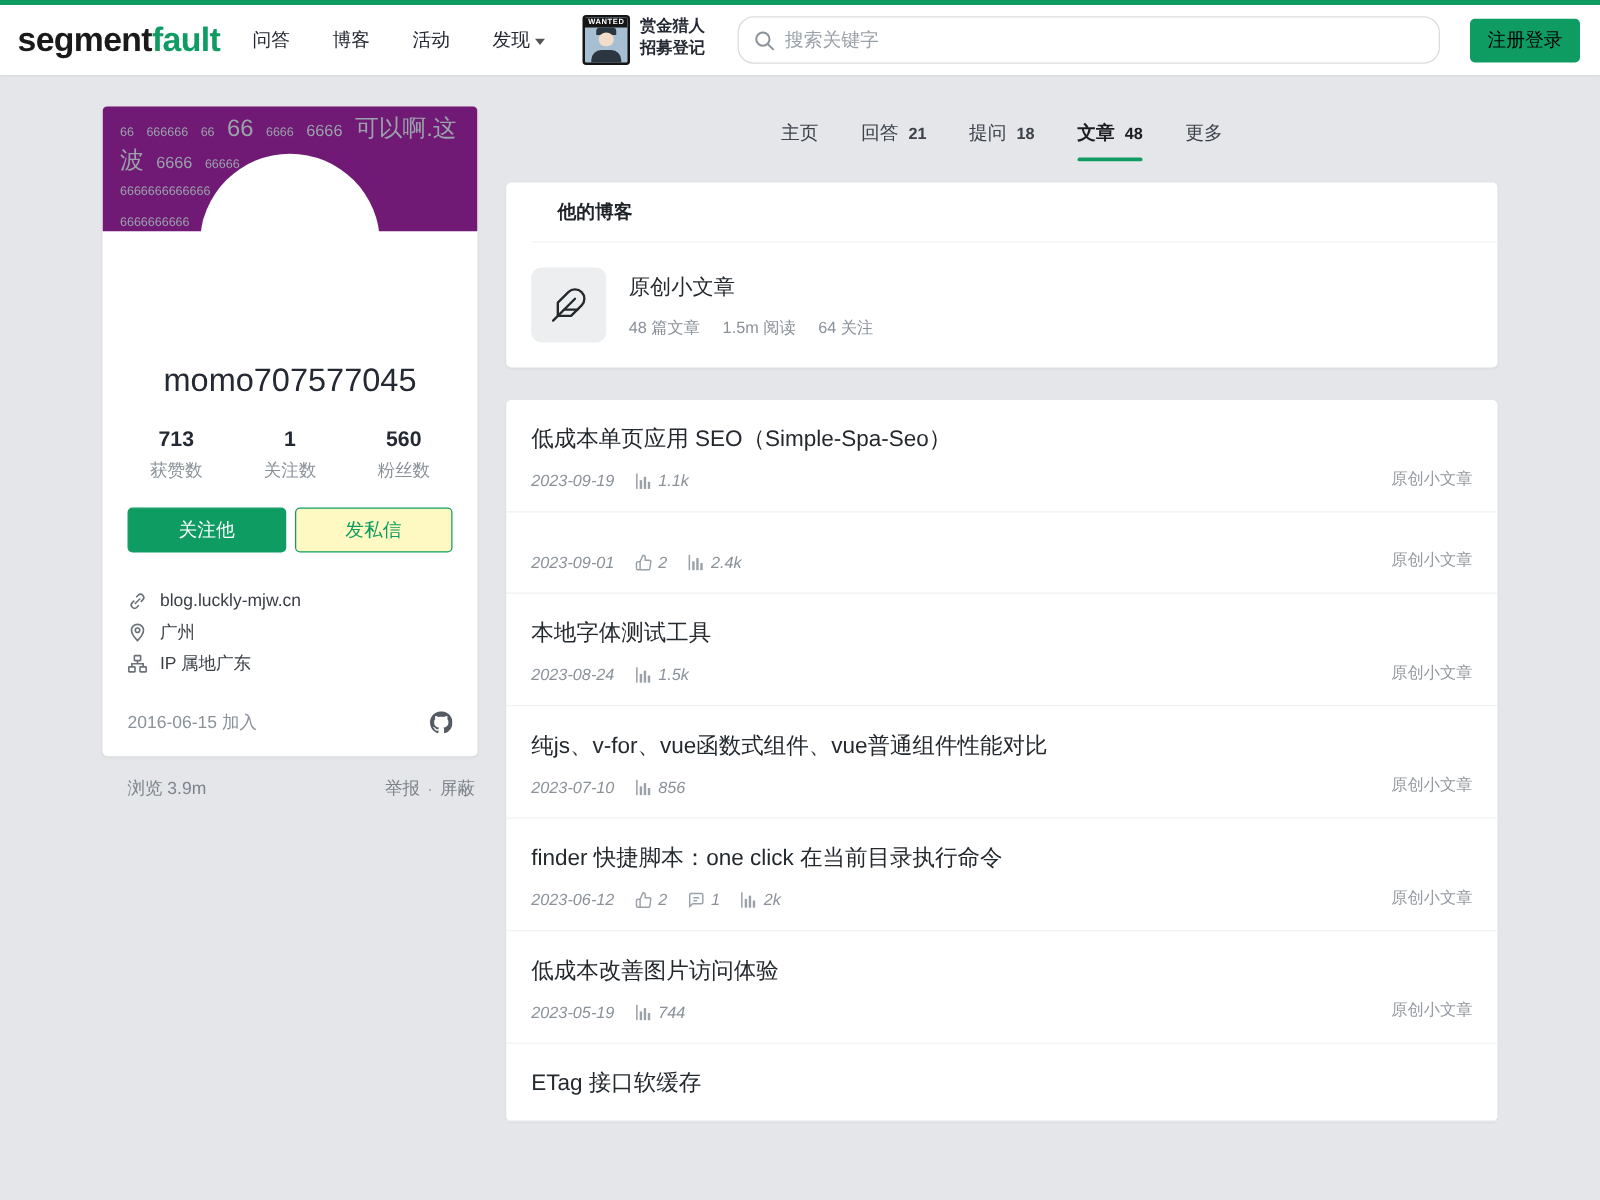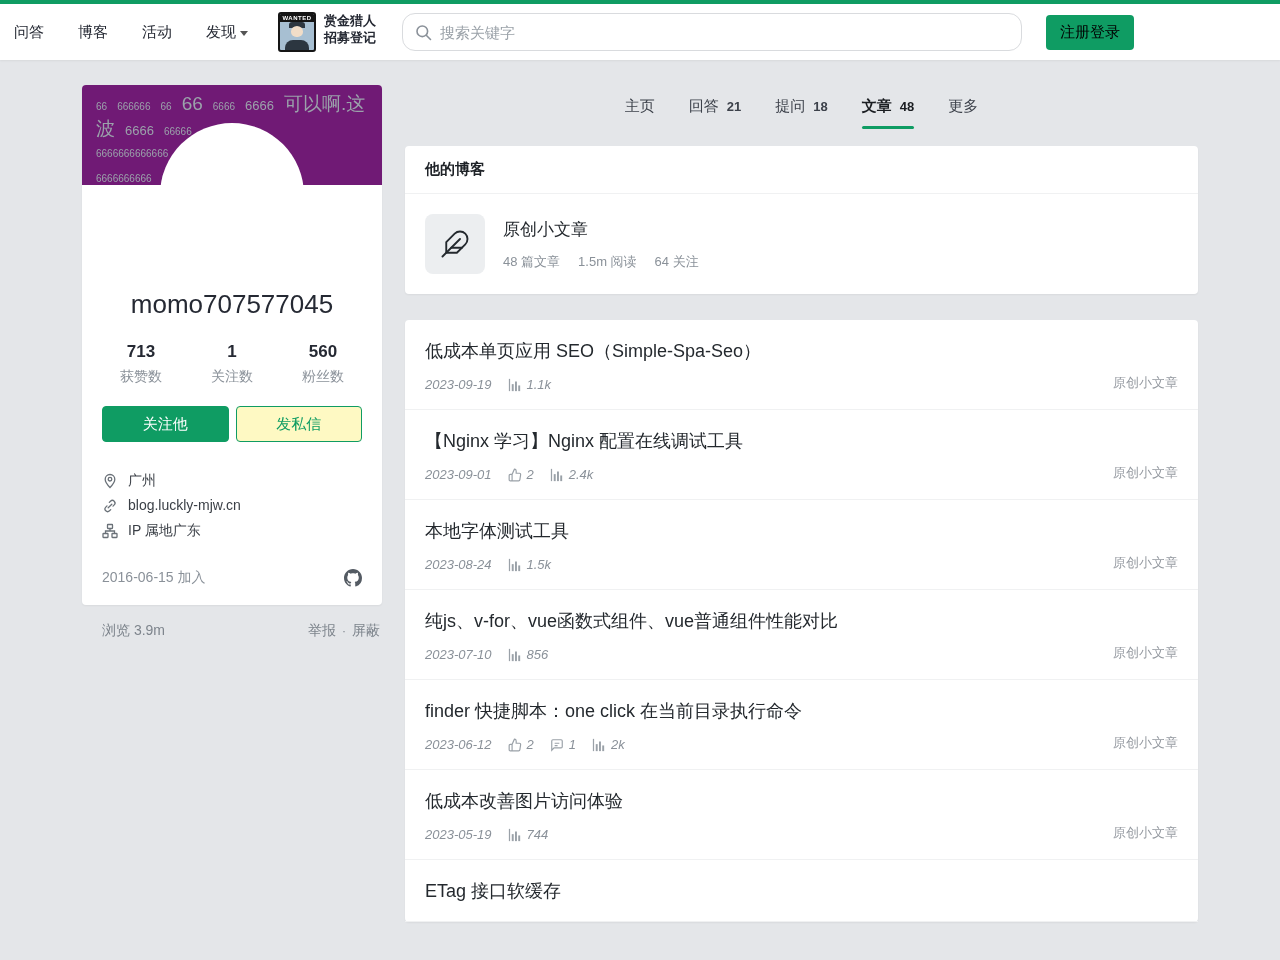--- a/index.html
+++ b/index.html
@@ -61,21 +61,21 @@
   .dot-sep { cursor:default !important; font-size:12px; }
 
   
   .tabs { display:flex; justify-content:center; gap:34px; padding-top:12px; margin-bottom:17px; }
   .tab { display:flex; align-items:center; gap:8px; font-size:15px; color:#3c414a; padding-bottom:13px; position:relative; cursor:pointer; }
   .tab .count { font-size:13px; font-weight:bold; }
   .tab.active { font-weight:bold; color:#1a1d21; }
   .tab.active::after { content:""; position:absolute; left:0; right:0; bottom:0; height:3px; background:#0f9c63; border-radius:2px; }
 
   
-  .card-header { display:flex; align-items:center; justify-content:space-between; padding:12px 20px; border-bottom:1px solid #f0f1f2; min-height:48px; }
+  .card-header { display:flex; align-items:center; justify-content:space-between; padding:12px 20px; border-bottom:1px solid #f0f1f2; min-height:48px;margin-left:21px; }
   .card-title { font-size:15px; font-weight:bold; color:#1f2328; }
   .blog-body { display:flex; align-items:center; gap:18px; padding:20px; cursor:pointer; }
   .blog-icon-box { width:60px; height:60px; border-radius:8px; background:#eceef0; display:flex; align-items:center; justify-content:center; color:#24292e; flex:none; }
   .blog-name { font-size:17px; color:#24292e; }
   .blog-meta { margin-top:12px; font-size:13px; color:#8a9199; display:flex; gap:18px; }
 
   
   .articles-card { margin-top:26px; }
   .sort-group { display:flex; border:1px solid #d4d7db; border-radius:4px; overflow:hidden; }
   .sort-btn { font-size:13px; color:#8a9199; background:#fff; border:none; padding:5px 11px; cursor:pointer; }
@@ -85,20 +85,23 @@
   .article-title { font-size:18px; font-weight:500; color:#24292e; line-height:25px; cursor:pointer; }
   .article-meta { margin-top:13px; display:flex; align-items:center; gap:16px; font-size:13px; color:#8a9199; }
   .meta-item { display:flex; align-items:center; gap:5px; }
   .meta-item svg { color:#9aa1a8; }
   .article-tag { font-size:13px; color:#9499a0; white-space:nowrap; cursor:pointer; }
 </style>
 </head>
 <body>
 
 <div class="navbar">
+  <div class="logo">
+    <span class="seg">segment</span><span class="flt">fault</span>
+  </div>
   <ul class="nav-items" id="nav-items">
       <li class="nav-item">
         <span>问答</span>
       </li>
       <li class="nav-item">
         <span>博客</span>
       </li>
       <li class="nav-item">
         <span>活动</span>
       </li>
@@ -174,33 +177,33 @@
             <div class="stat-value">560</div>
             <div class="stat-label">粉丝数</div>
           </div>
         </div>
       <div class="btn-row">
         <button class="btn btn-follow">关注他</button>
         <button class="btn btn-message">发私信</button>
       </div>
       <div class="details">
         <div class="detail-row">
-          <svg width="16" height="16" viewBox="0 0 16 16" fill="none" stroke="currentColor" stroke-width="1.3">
-              <path d="M8 1.5C5.2 1.5 3.2 3.6 3.2 6.2c0 3.3 4.8 8.3 4.8 8.3s4.8-5 4.8-8.3C12.8 3.6 10.8 1.5 8 1.5z"></path>
-              <circle cx="8" cy="6.2" r="1.8"></circle>
-            </svg>
-          <span>广州</span>
-        </div>
-        <div class="detail-row">
           <svg width="16" height="16" viewBox="0 0 16 16" fill="none" stroke="currentColor" stroke-width="1.3" stroke-linecap="round">
               <path d="M6.2 9.8l3.6-3.6"></path>
               <path d="M7.3 4.4l1.2-1.2a2.6 2.6 0 013.7 3.7l-1.2 1.2"></path>
               <path d="M8.7 11.6l-1.2 1.2a2.6 2.6 0 01-3.7-3.7l1.2-1.2"></path>
             </svg>
           <span>blog.luckly-mjw.cn</span>
+        </div>
+        <div class="detail-row">
+          <svg width="16" height="16" viewBox="0 0 16 16" fill="none" stroke="currentColor" stroke-width="1.3">
+              <path d="M8 1.5C5.2 1.5 3.2 3.6 3.2 6.2c0 3.3 4.8 8.3 4.8 8.3s4.8-5 4.8-8.3C12.8 3.6 10.8 1.5 8 1.5z"></path>
+              <circle cx="8" cy="6.2" r="1.8"></circle>
+            </svg>
+          <span>广州</span>
         </div>
         <div class="detail-row">
           <svg width="16" height="16" viewBox="0 0 16 16" fill="none" stroke="currentColor" stroke-width="1.3">
               <rect x="5.5" y="1.5" width="5" height="4" rx="0.5"></rect>
               <rect x="1" y="10.5" width="5" height="4" rx="0.5"></rect>
               <rect x="10" y="10.5" width="5" height="4" rx="0.5"></rect>
               <path d="M8 5.5V8M3.5 10.5V8h9v2.5"></path>
             </svg>
           <span>IP 属地广东</span>
         </div>
@@ -287,21 +290,20 @@
                     <rect x="11.7" y="8.5" width="2.2" height="6.5"></rect>
                   </svg>
           <em>1.1k</em>
         </span>
       </div>
     </div>
     <span class="article-tag">原创小文章</span>
   </div>
           <div class="article-row">
     <div class="article-main">
-      <div class="article-title">【Nginx 学习】Nginx 配置在线调试工具</div>
       <div class="article-meta">
         <span class="meta-item meta-date">
                   <em>2023-09-01</em>
                 </span>
         <span class="meta-item meta-likes">
           <svg width="14" height="14" viewBox="0 0 24 24" fill="none" stroke="currentColor" stroke-width="2">
                     <path d="M14 9V5a3 3 0 0 0-3-3l-4 9v11h11.28a2 2 0 0 0 2-1.7l1.38-9a2 2 0 0 0-2-2.3zM7 22H4a2 2 0 0 1-2-2v-7a2 2 0 0 1 2-2h3"></path>
                   </svg>
           <em>2</em>
         </span>

